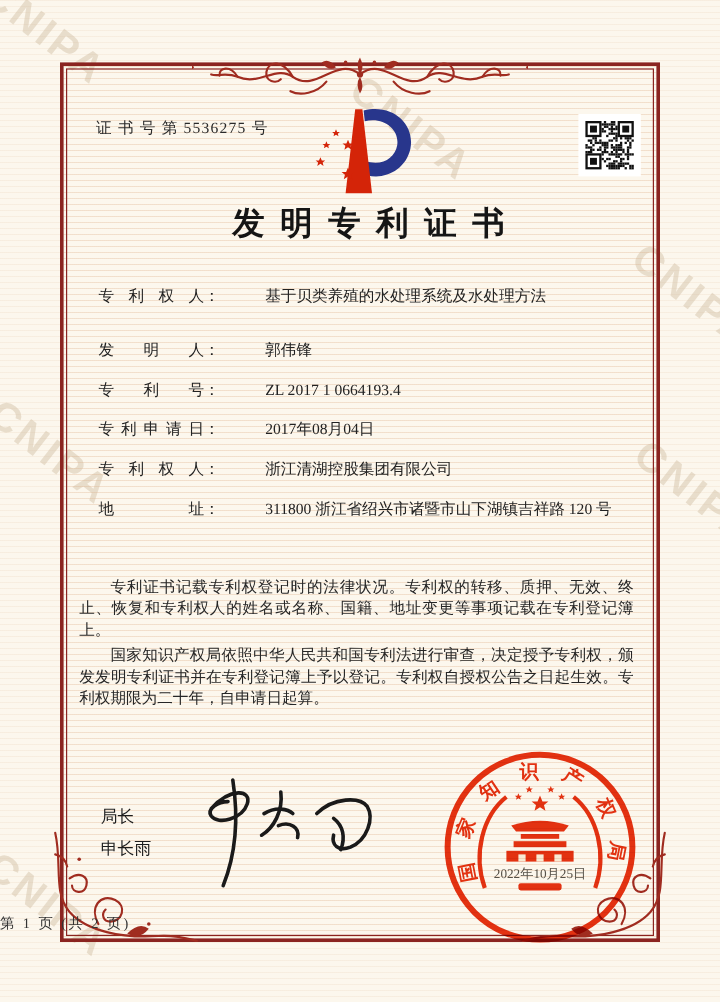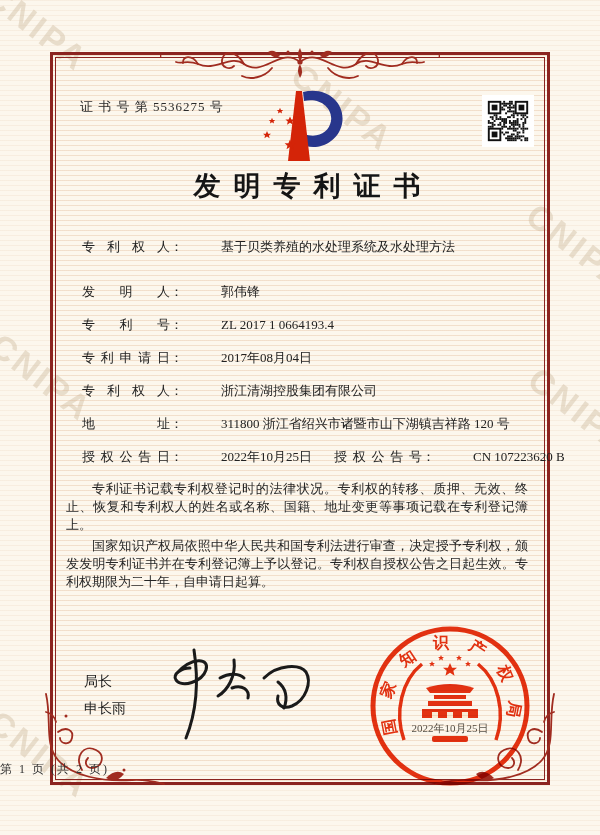--- a/index.html
+++ b/index.html
@@ -322,23 +322,20 @@
     </div>
     <div class="frow">
       <span class="flabel">专利申请日</span><span class="fcolon">：</span><span class="fvalue">2017年08月04日</span>
     </div>
     <div class="frow">
       <span class="flabel">专利权人</span><span class="fcolon">：</span><span class="fvalue">浙江清湖控股集团有限公司</span>
     </div>
     <div class="frow">
       <span class="flabel">地址</span><span class="fcolon">：</span><span class="fvalue">311800 浙江省绍兴市诸暨市山下湖镇吉祥路 120 号</span>
     </div>
-    <div class="frow">
-      <span><span class="flabel">授权公告日</span><span class="fcolon">：</span><span class="fvalue">2022年10月25日</span></span><span class="pair2"><span class="flabel">授权公告号</span><span class="fcolon">：</span><span class="fvalue">CN 107223620 B</span></span>
-    </div>
   </div>
 
   <div class="body-text">
     <p>专利证书记载专利权登记时的法律状况。专利权的转移、质押、无效、终止、恢复和专利权人的姓名或名称、国籍、地址变更等事项记载在专利登记簿上。</p>
     <p>国家知识产权局依照中华人民共和国专利法进行审查，决定授予专利权，颁发发明专利证书并在专利登记簿上予以登记。专利权自授权公告之日起生效。专利权期限为二十年，自申请日起算。</p>
   </div>
 
   <div class="signer">
     <div>局长</div>
     <div>申长雨</div>

